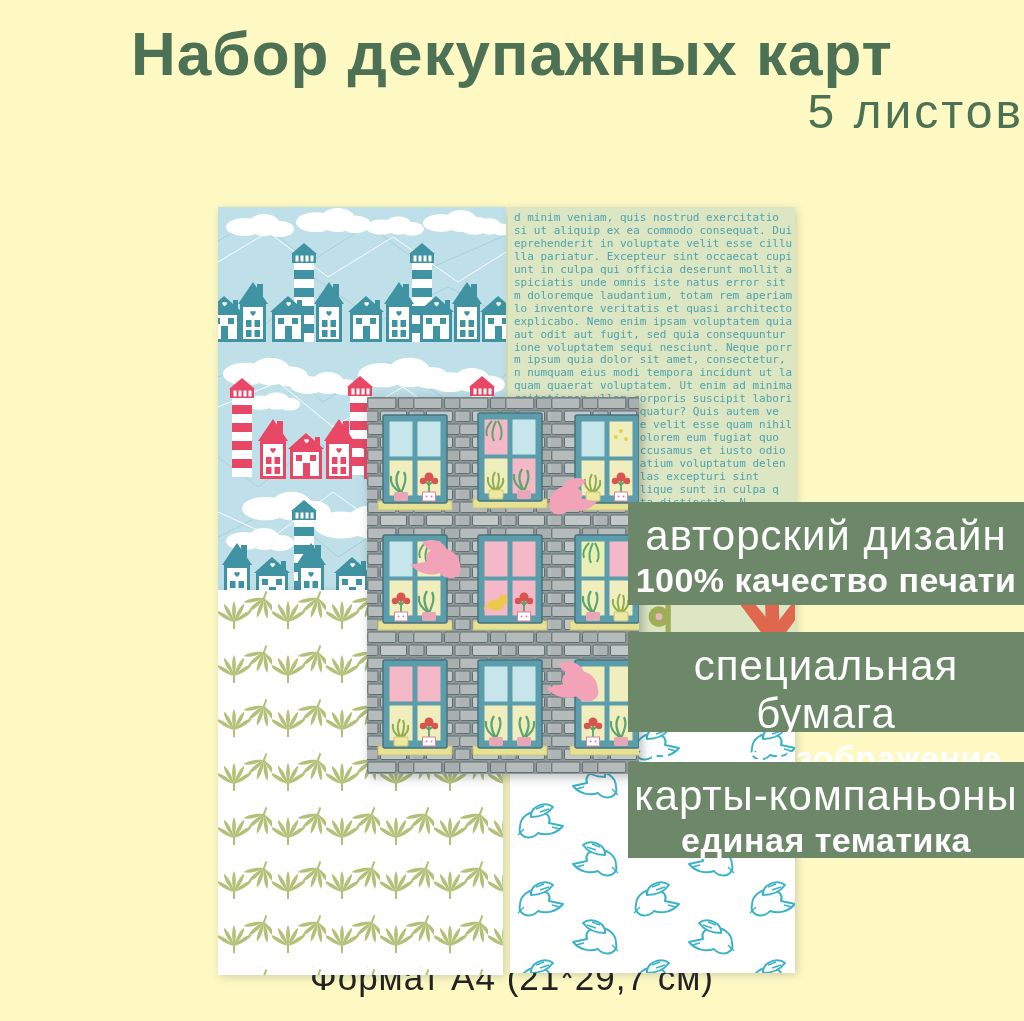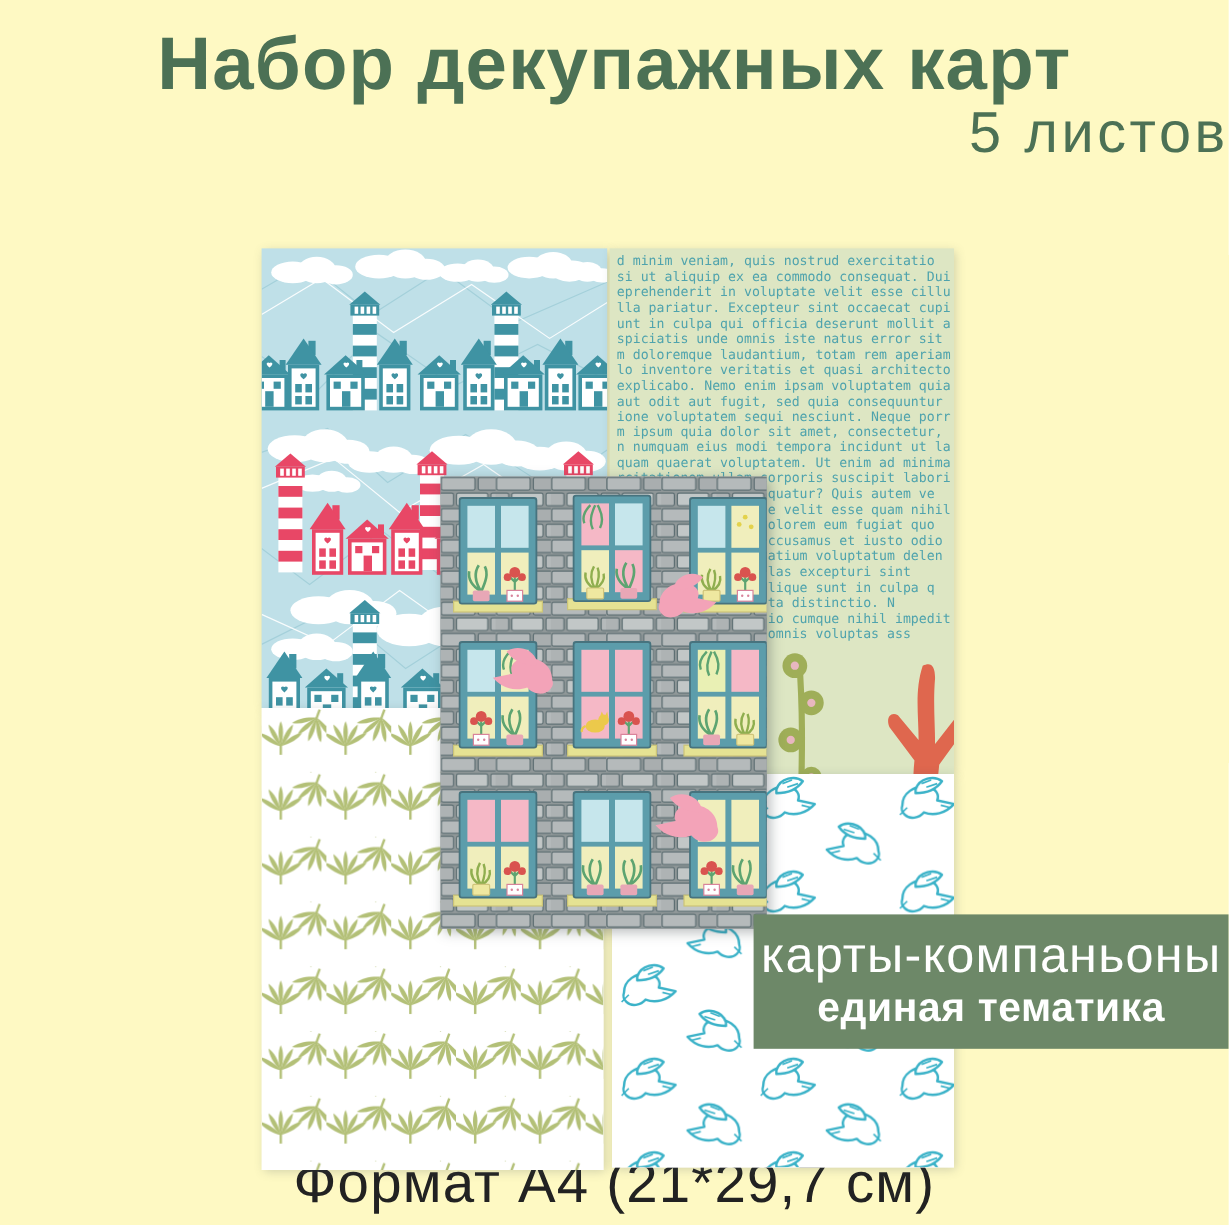--- a/index.html
+++ b/index.html
@@ -4,40 +4,40 @@
 <style>
   html,body{margin:0;padding:0;background:#ffffff;}
   .stage{position:relative;width:1024px;height:1021px;background:#fef9c3;overflow:hidden;
          font-family:"Liberation Sans", sans-serif;}
   
   .title{position:absolute;left:0;top:18px;width:1024px;text-align:center;
          font-size:62px;font-weight:700;letter-spacing:1px;color:#4c7155;}
   .subtitle{position:absolute;left:0;top:84px;width:1024px;text-align:right;
          font-size:48px;font-weight:400;letter-spacing:3px;color:#4c7155;}
   .footer{position:absolute;left:0;top:958px;width:1024px;text-align:center;
-         font-size:47px;font-weight:400;letter-spacing:1px;color:#222222;}
+         font-size:35px;font-weight:400;letter-spacing:1px;color:#222222;}
   
   .sheet{position:absolute;overflow:hidden;box-shadow:2px 2px 8px rgba(70,90,95,.25);z-index:1;margin-top:45px;}
   .sheet-houses{left:218px;top:162px;width:288px;height:383px;background:#bfe0e8;}
   .sheet-text{left:508px;top:162px;width:287px;height:438px;background:#dde6c3;}
   .sheet-leaves{left:218px;top:545px;width:285px;height:385px;background:#ffffff;}
   .sheet-doves{left:510px;top:600px;width:285px;height:328px;background:#ffffff;}
   .sheet-building{left:367px;top:352px;width:272px;height:377px;background:#949b9c;z-index:2;
          box-shadow:3px 3px 10px rgba(50,60,62,.35);}
   .sheet svg{display:block;width:100%;height:100%;}
   .lorem{margin:0;position:absolute;left:6px;top:5px;width:278px;
          font-family:"DejaVu Sans Mono", monospace;font-size:11px;line-height:12.95px;
          color:#4fa3ad;white-space:pre;overflow:hidden;}
   .flowers-overlay{position:absolute;left:120px;top:225px;width:167px;height:160px;}
   
   .banner{position:absolute;left:628px;width:396px;background:#6d8868;z-index:3;
           color:#ffffff;text-align:center;box-sizing:border-box;padding-top:10px;}
   .banner-1{top:502px;height:103px;}
   .banner-2{top:632px;height:100px;}
-  .banner-3{top:762px;height:112px;}
+  .banner-3{top:762px;height:96px;}
   .banner .l1{font-size:42px;font-weight:400;line-height:48px;letter-spacing:1px;}
   .banner .l2{font-size:34px;font-weight:700;line-height:40px;letter-spacing:.5px;}
 </style>
 </head>
 <body>
 
 <div class="stage">
 
   <div class="title">Набор декупажных карт</div>
   <div class="subtitle">5 листов</div>
@@ -416,19 +416,27 @@
         <use href="#pot2" transform="translate(18,78)"></use>
           <use href="#pot1" transform="translate(46,78)"></use>
       </g>
 
       <use href="#dvP" transform="translate(176,84) scale(1.1)"></use>
       <use href="#dvP" transform="translate(100,146) scale(-1.15,1.15)"></use>
       <use href="#dvP" transform="translate(238,268) scale(-1.2,1.2)"></use>
     </svg>
   </div>
 
+  <div class="banner banner-1">
+    <div class="l1">авторский дизайн</div>
+    <div class="l2">100% качество печати</div>
+  </div>
+  <div class="banner banner-2">
+    <div class="l1">специальная бумага</div>
+    <div class="l2">четкое изображение</div>
+  </div>
   <div class="banner banner-3">
     <div class="l1">карты-компаньоны</div>
     <div class="l2">единая тематика</div>
   </div>
 
   <div class="footer">Формат А4 (21*29,7 см)</div>
 </div>
 
 </body></html>

